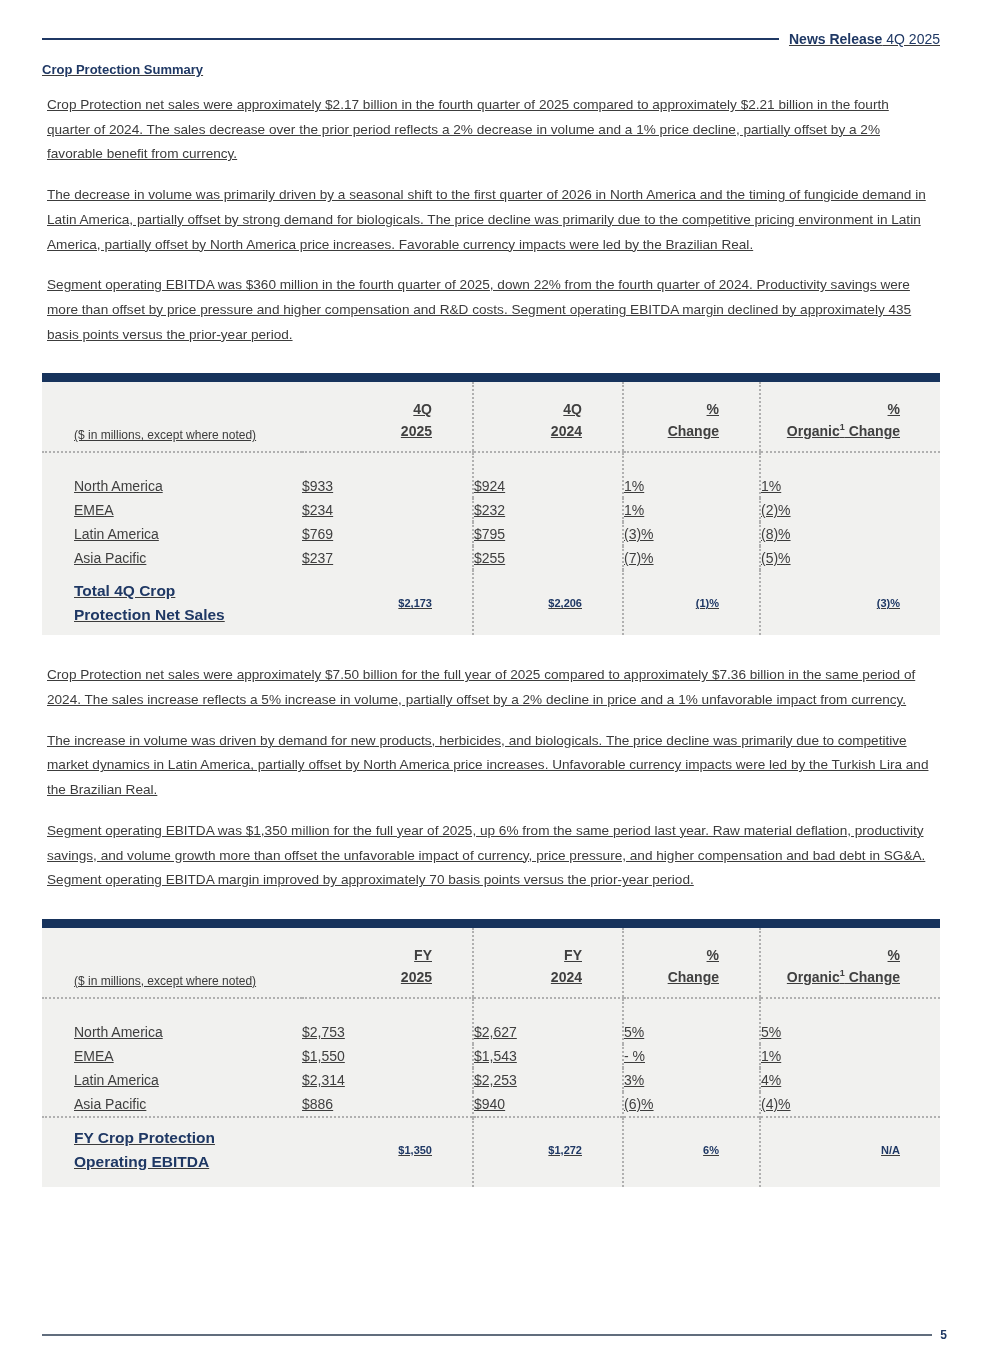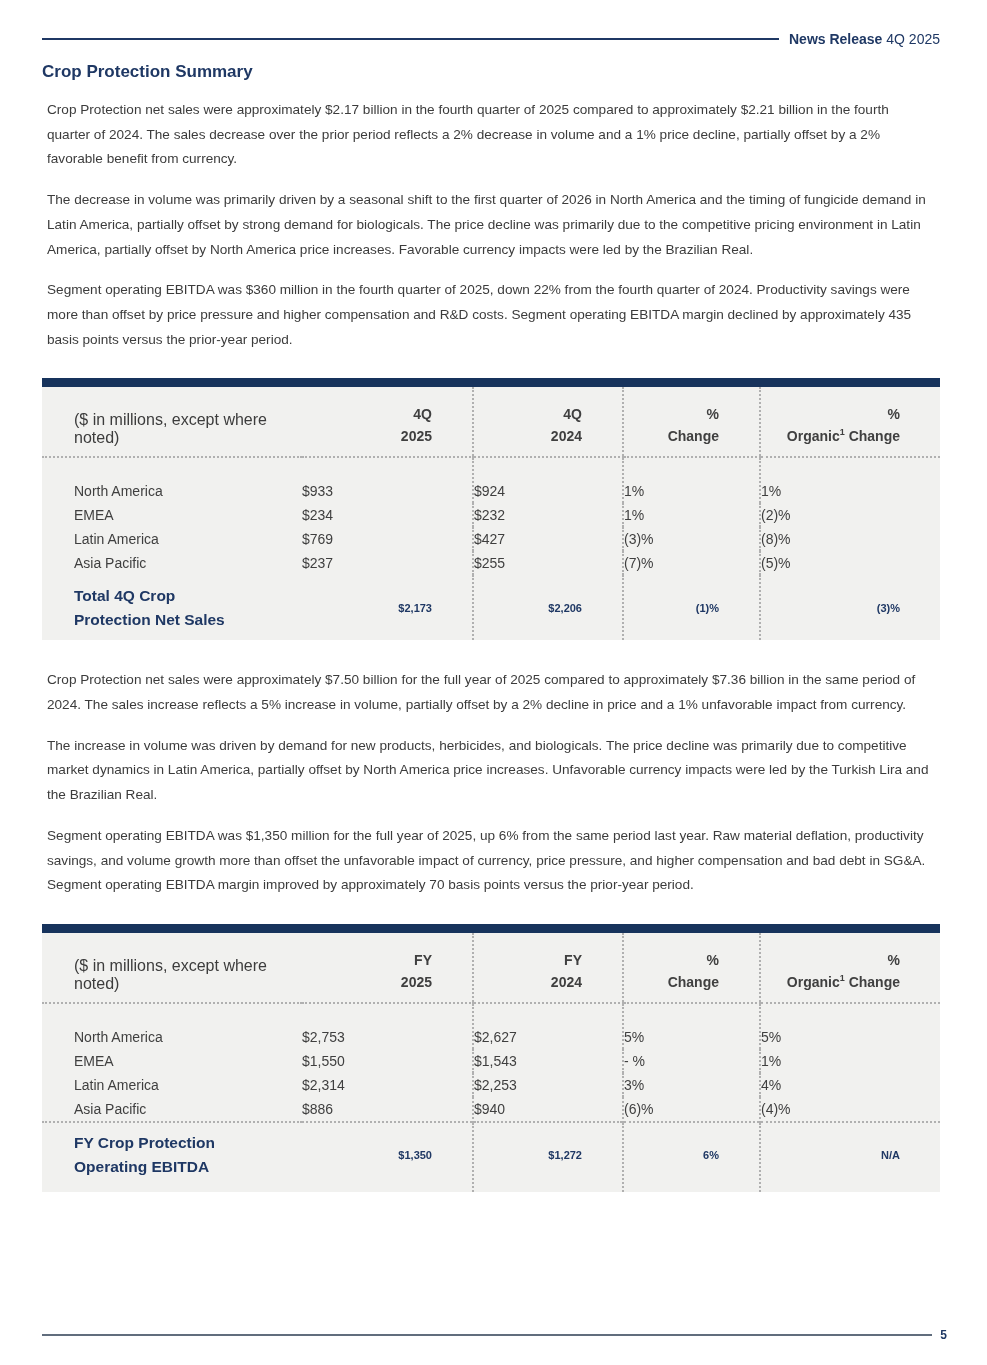--- a/index.html
+++ b/index.html
@@ -1,42 +1,42 @@
 <!DOCTYPE html>
 <html><head>
 <meta charset="utf-8">
 <style>
   * { margin:0; padding:0; box-sizing:border-box; }
   html,body { background:#ffffff; }
   body { width:987px; height:1365px; position:relative; overflow:hidden;
          font-family:"Liberation Sans", sans-serif; color:#3c3c3c; }
-  .page { position:absolute; inset:0; padding:0 47px 12px 42px; }
+  .page { position:absolute; inset:0; padding:0 47px 12px 42px;text-decoration:underline; }
 
   
   .doc-header { display:flex; align-items:center; padding-top:31px; }
   .doc-header .rule { flex:1; height:2px; background:#1f3864; margin-right:10px; }
   .doc-header .nr-bold { color:#1f3864; font-weight:bold; font-size:14px; white-space:pre; }
   .doc-header .nr-period { color:#1f3864; font-weight:normal; font-size:14px; white-space:pre; }
 
-  h1.page-title { color:#1f3864; font-size:17px; font-weight:bold; margin:15px 0 2px 0; }
+  h1.page-title { color:#1f3864; font-size:13px; font-weight:bold; margin:15px 0 2px 0; }
 
   p.body-par { font-size:13.6px; line-height:24.7px; color:#3c3c3c;
                margin:16px 0 0 5px; width:885px; }
 
   
   .fin-table { margin-top:26px; width:898px; }
   .fin-table .tbar { height:9px; background:#17335c; }
   table { width:898px; border-collapse:collapse; background:#f1f1ef;
           table-layout:fixed; }
   col.c1 { width:260px; } col.c2 { width:171px; } col.c3 { width:150px; }
   col.c4 { width:137px; } col.c5 { width:180px; }
   th, td { font-weight:normal; vertical-align:bottom; }
   .sep { border-left:2px dotted #b0b0b0; }
   thead th { padding-top:16px; padding-bottom:9px; border-bottom:2px dotted #b0b0b0; }
-  .note-cell { text-align:left; padding-left:32px; font-size:16px; color:#3c3c3c;
+  .note-cell { text-align:left; padding-left:32px; font-size:12px; color:#3c3c3c;
                vertical-align:bottom; }
   .colhead { text-align:right; padding-right:40px; font-size:14px; font-weight:bold;
              color:#404040; line-height:22px; }
   .colhead .l1, .colhead .l2 { display:block; }
   sup { font-size:9px; vertical-align:super; line-height:0; }
 
   tbody.data td { font-size:14px; line-height:24px; color:#3f3f3f; }
   tbody.data td.lbl { text-align:left; padding-left:32px; }
   tbody.data td.val { padding-right:40px; }
   tbody.data tr.first td { padding-top:21px; }
@@ -115,21 +115,21 @@
         <tr>
           <td class="lbl">EMEA</td>
           <td class="val">$234</td>
           <td class="val sep">$232</td>
           <td class="val sep">1%</td>
           <td class="val sep">(2)%</td>
         </tr>
         <tr>
           <td class="lbl">Latin America</td>
           <td class="val">$769</td>
-          <td class="val sep">$427</td>
+          <td class="val sep">$795</td>
           <td class="val sep">(3)%</td>
           <td class="val sep">(8)%</td>
         </tr>
         <tr>
           <td class="lbl">Asia Pacific</td>
           <td class="val">$237</td>
           <td class="val sep">$255</td>
           <td class="val sep">(7)%</td>
           <td class="val sep">(5)%</td>
         </tr>

